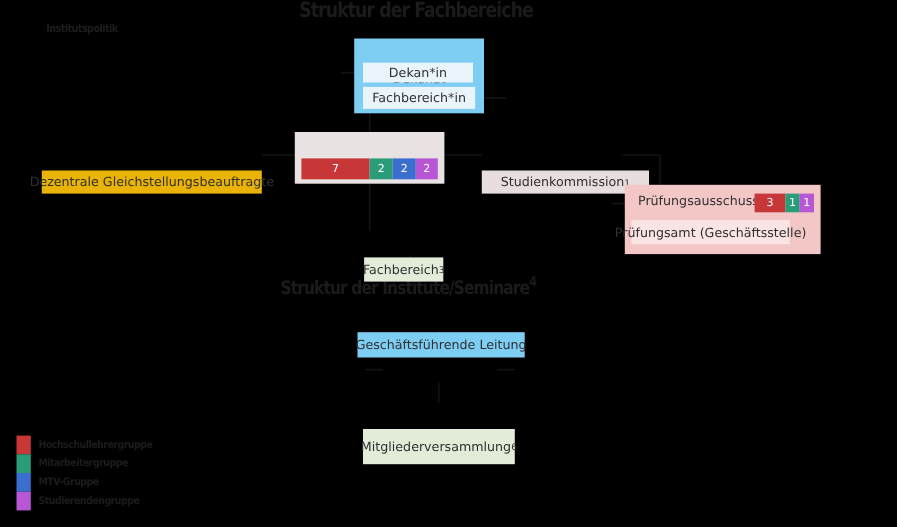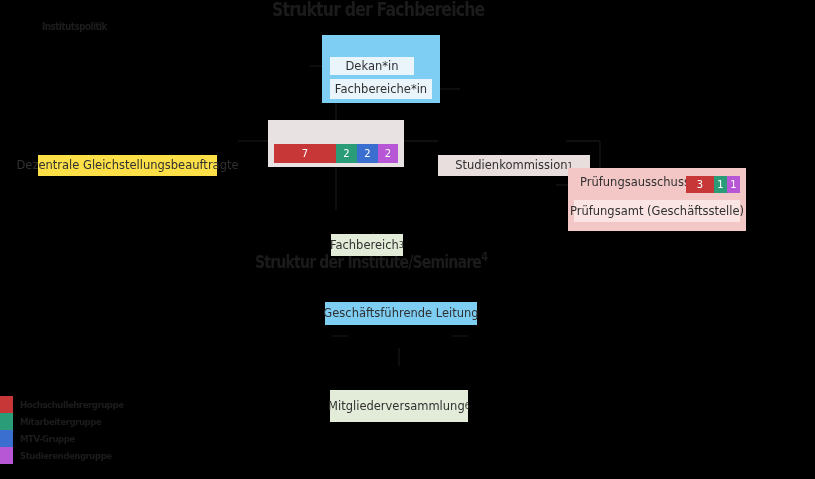--- a/index.html
+++ b/index.html
@@ -18,39 +18,39 @@
             letter-spacing:-0.6px;transform:scaleX(.88);transform-origin:left center;
             white-space:nowrap;}
   sup{font-size:72%;vertical-align:super;line-height:0;}
   
   .grp{position:absolute;box-sizing:border-box;}
   .grp-dekanat{left:322px;top:35px;width:118px;height:68px;background:#7ecef4;}
   .grp-fbr{left:268px;top:120px;width:136px;height:47px;background:#e8e2e2;}
   .grp-pruef{left:568px;top:168px;width:178px;height:63px;background:#f4c7c7;}
   .inner{position:absolute;box-sizing:border-box;display:flex;align-items:center;
          justify-content:center;font-size:11.5px;color:#303030;white-space:nowrap;}
-  .b-dekanin{left:330px;top:57px;width:84px;height:18px;background:#eaf4fb;}
+  .b-dekanin{left:330px;top:57px;width:100px;height:18px;background:#eaf4fb;}
   .b-studiendekanin{left:330px;top:79px;width:102px;height:20px;background:#eaf4fb;}
   .lbl-dekanat{left:322px;top:38px;width:118px;height:18px;background:transparent;}
   .lbl-fbr{left:268px;top:122px;width:136px;height:20px;background:transparent;}
   .bar{position:absolute;left:274px;top:144px;width:124px;height:19px;display:flex;}
   .bar .seg{display:flex;align-items:center;justify-content:center;
             color:#fff;font-size:10px;font-weight:normal;}
   .lbl-pruef{left:572px;top:173px;width:112px;height:18px;justify-content:flex-start;
              padding-left:8px;background:transparent;}
   .bar2{position:absolute;left:686px;top:176px;width:54px;height:17px;display:flex;}
   .bar2 .seg{display:flex;align-items:center;justify-content:center;color:#fff;font-size:10px;}
-  .b-pruefamt{left:574px;top:200px;width:166px;height:22px;background:#fae4e4;}
-  .n-gleich{left:38px;top:131px;width:179px;height:21px;background:#fde047;}
+  .b-pruefamt{left:574px;top:200px;width:144px;height:22px;background:#fae4e4;}
+  .n-gleich{left:38px;top:131px;width:200px;height:21px;background:#eab308;}
   .n-studkom{left:438px;top:131px;width:152px;height:21px;background:#e8dede;}
   .n-fachbereich{left:331px;top:210px;width:72px;height:22px;background:#e3ecd9;}
   .n-gfleitung{left:325px;top:278px;width:152px;height:23px;background:#7ecef4;}
   .n-ivorstand{left:348px;top:324px;width:104px;height:24px;background:#f8d9dd;}
   .n-mitglied{left:330px;top:366px;width:138px;height:32px;background:#e3ecd9;}
-  .legend{position:absolute;left:0px;top:396px;width:160px;}
+  .legend{position:absolute;left:0px;top:396px;width:160px;padding-left:15px;}
   .legend-row{position:relative;height:17px;display:flex;align-items:center;}
   .swatch{width:13px;height:17px;flex:0 0 13px;}
   .legend-label{margin-left:7px;font-size:9.5px;font-weight:bold;color:#1c1c1c;
                 letter-spacing:-0.5px;white-space:nowrap;transform:scaleX(.9);
                 transform-origin:left center;}
   svg.lines{position:absolute;inset:0;width:815px;height:479px;pointer-events:none;}
 </style>
 </head>
 <body>
 
@@ -83,21 +83,21 @@
 
   <div class="title t2">
     <span>Struktur der Institute/Seminare</span><sup>4</sup>
   </div>
 
   <div class="sublabel" style="left:42px;top:21px;">Institutspolitik</div>
 
   <div class="grp grp-dekanat"></div>
   <div class="node lbl-dekanat">Dekanat</div>
   <div class="inner b-dekanin">Dekan*in</div>
-  <div class="inner b-studiendekanin">Fachbereiche*in</div>
+  <div class="inner b-studiendekanin">Fachbereich*in</div>
 
   <div class="grp grp-fbr"></div>
   <div class="bar" id="fbr-bar">
       <div class="seg" style="background: rgb(200, 55, 55); width: 62px;">7</div>
       <div class="seg" style="background: rgb(42, 157, 120); width: 21px;">2</div>
       <div class="seg" style="background: rgb(58, 111, 208); width: 21px;">2</div>
       <div class="seg" style="background: rgb(183, 87, 214); width: 20px;">2</div>
     </div>
 
   <div class="node n-gleich">Dezentrale Gleichstellungsbeauftragte</div>

